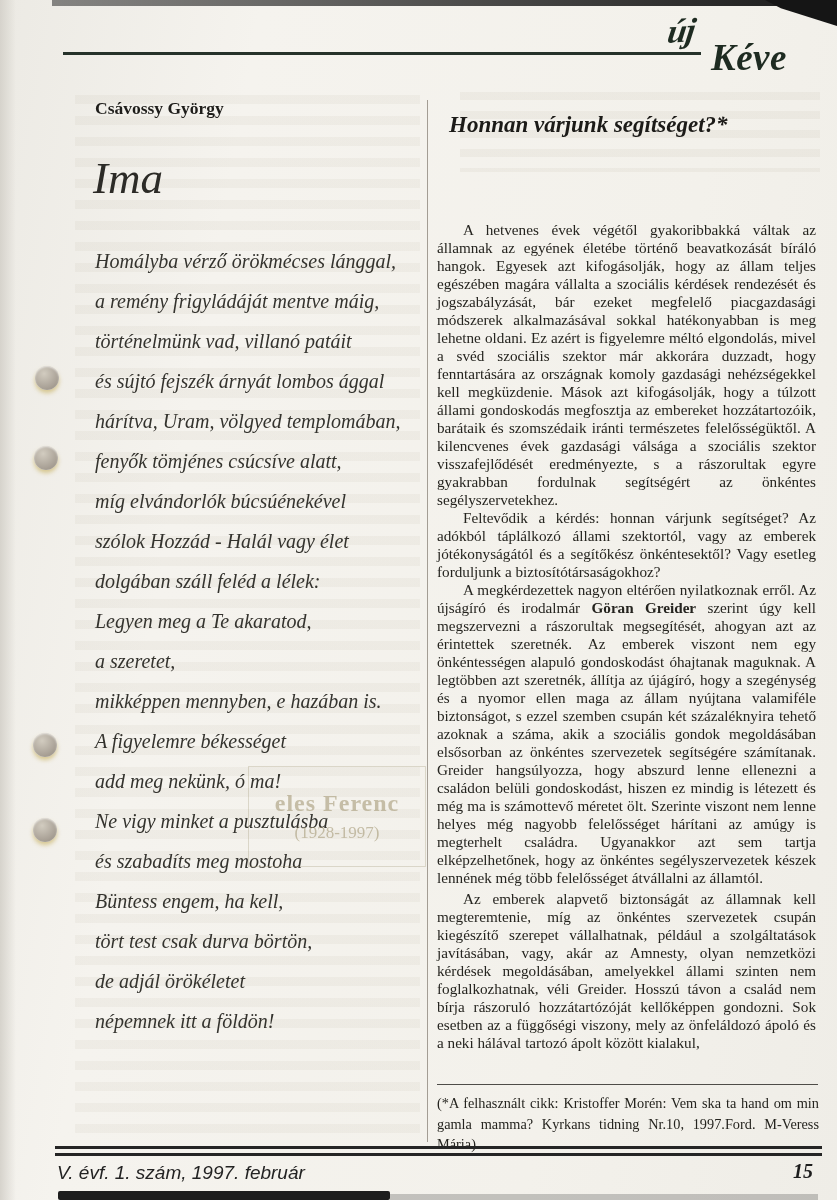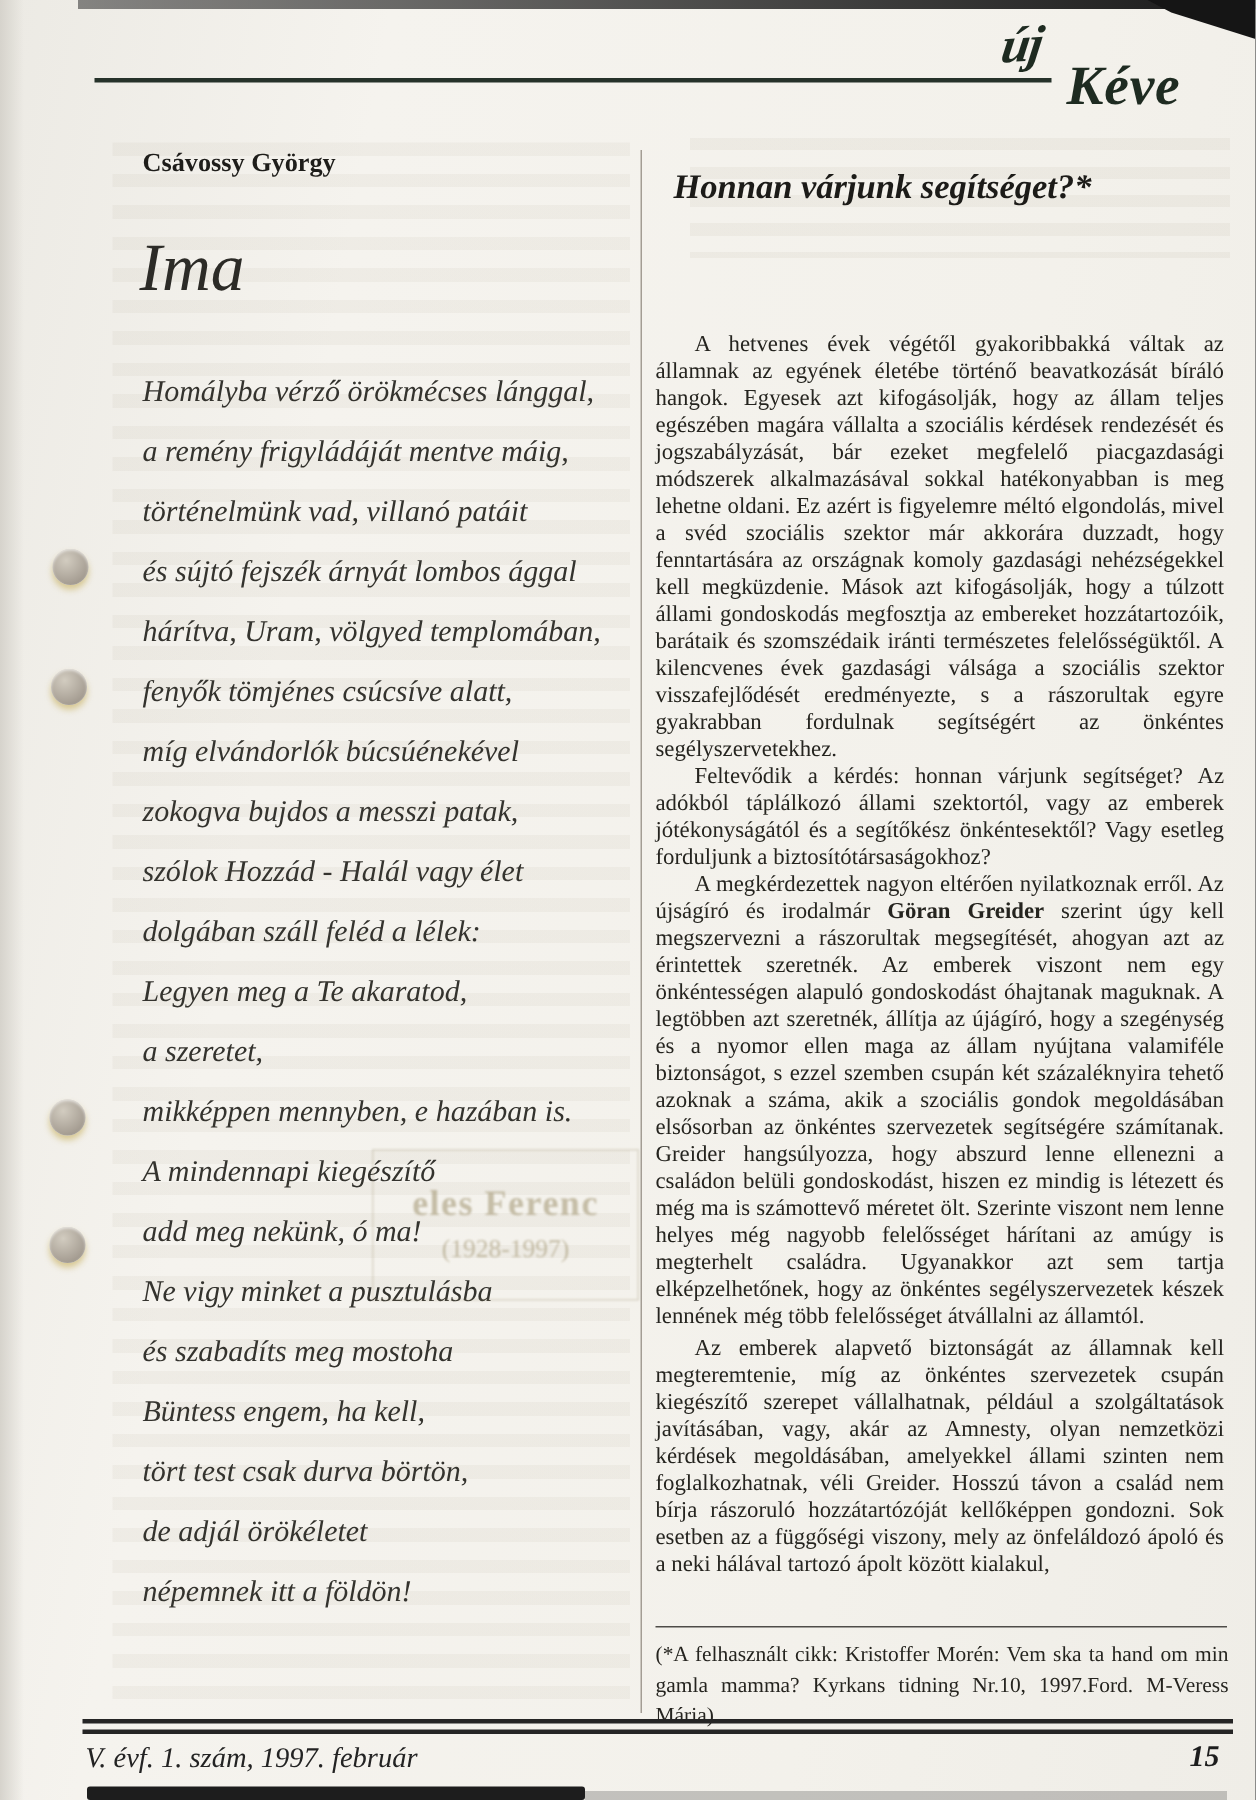--- a/index.html
+++ b/index.html
@@ -50,21 +50,21 @@
   .article-body p{margin:0;text-indent:26px;}
   .article-body p.gap{margin-top:3px;}
   .bold-name{font-weight:bold;}
   .footnote-rule{position:absolute;left:437px;top:1084px;width:381px;height:1px;background:#4e4c48;}
   .footnote{position:absolute;left:437px;top:1093px;width:382px;margin:0;
     font-size:14.3px;line-height:20.5px;text-align:justify;color:#25241f;}
   
   .footer-rule{position:absolute;left:55px;top:1146px;width:767px;height:4px;
     border-top:3px solid #252525;border-bottom:3px solid #252525;}
   .footer-issue{position:absolute;left:57px;top:1162px;
-    font-family:Liberation Serif, serif;font-style:italic;font-size:19px;color:#232323;}
+    font-family:Liberation Sans, sans-serif;font-style:italic;font-size:19px;color:#232323;}
   .footer-page{position:absolute;left:793px;top:1160px;
     font-style:italic;font-weight:bold;font-size:20px;color:#1d1d1d;}
 </style>
 </head>
 <body>
 
 <div class="page">
 
   <div class="scan-edge-top"></div>
   <div class="scan-corner-tr"></div>
@@ -87,27 +87,26 @@
   <div class="author">Csávossy György</div>
   <div class="poem-title">Ima</div>
   <div class="poem">
       <div class="poem-line">Homályba vérző örökmécses lánggal,</div>
       <div class="poem-line">a remény frigyládáját mentve máig,</div>
       <div class="poem-line">történelmünk vad, villanó patáit</div>
       <div class="poem-line">és sújtó fejszék árnyát lombos ággal</div>
       <div class="poem-line">hárítva, Uram, völgyed templomában,</div>
       <div class="poem-line">fenyők tömjénes csúcsíve alatt,</div>
       <div class="poem-line">míg elvándorlók búcsúénekével</div>
-      <div class="poem-line">zokogva bujdos a messzi patak,</div>
       <div class="poem-line">szólok Hozzád - Halál vagy élet</div>
       <div class="poem-line">dolgában száll feléd a lélek:</div>
       <div class="poem-line">Legyen meg a Te akaratod,</div>
       <div class="poem-line">a szeretet,</div>
       <div class="poem-line">mikképpen mennyben, e hazában is.</div>
-      <div class="poem-line">A mindennapi kiegészítő</div>
+      <div class="poem-line">A figyelemre békességet</div>
       <div class="poem-line">add meg nekünk, ó ma!</div>
       <div class="poem-line">Ne vigy minket a pusztulásba</div>
       <div class="poem-line">és szabadíts meg mostoha</div>
       <div class="poem-line">Büntess engem, ha kell,</div>
       <div class="poem-line">tört test csak durva börtön,</div>
       <div class="poem-line">de adjál örökéletet</div>
       <div class="poem-line">népemnek itt a földön!</div>
     </div>
   <div class="bleed-box">
     <div class="b1">eles Ferenc</div>

